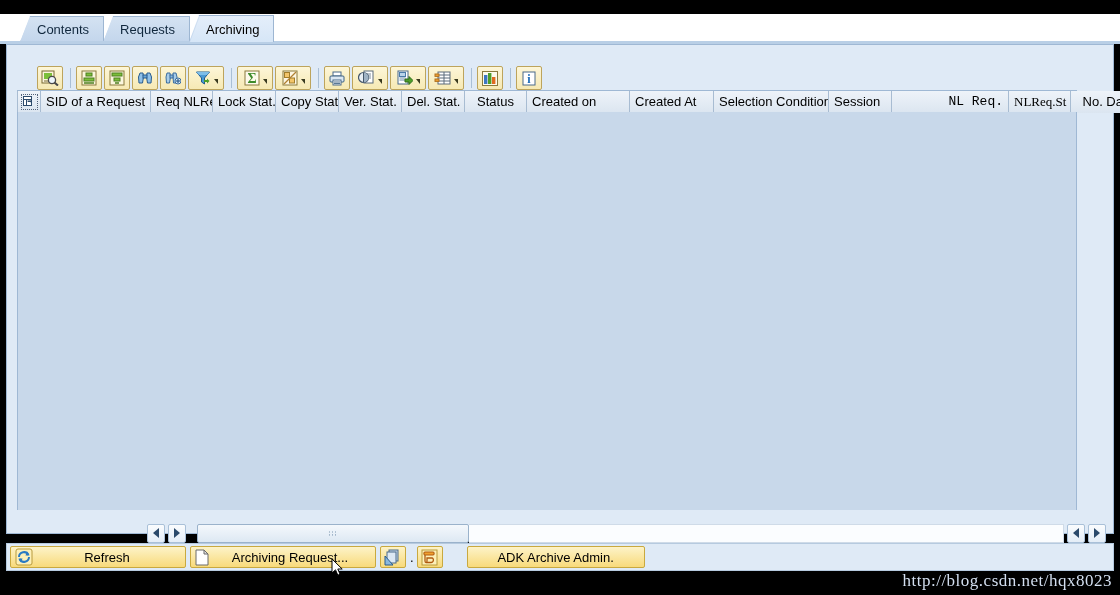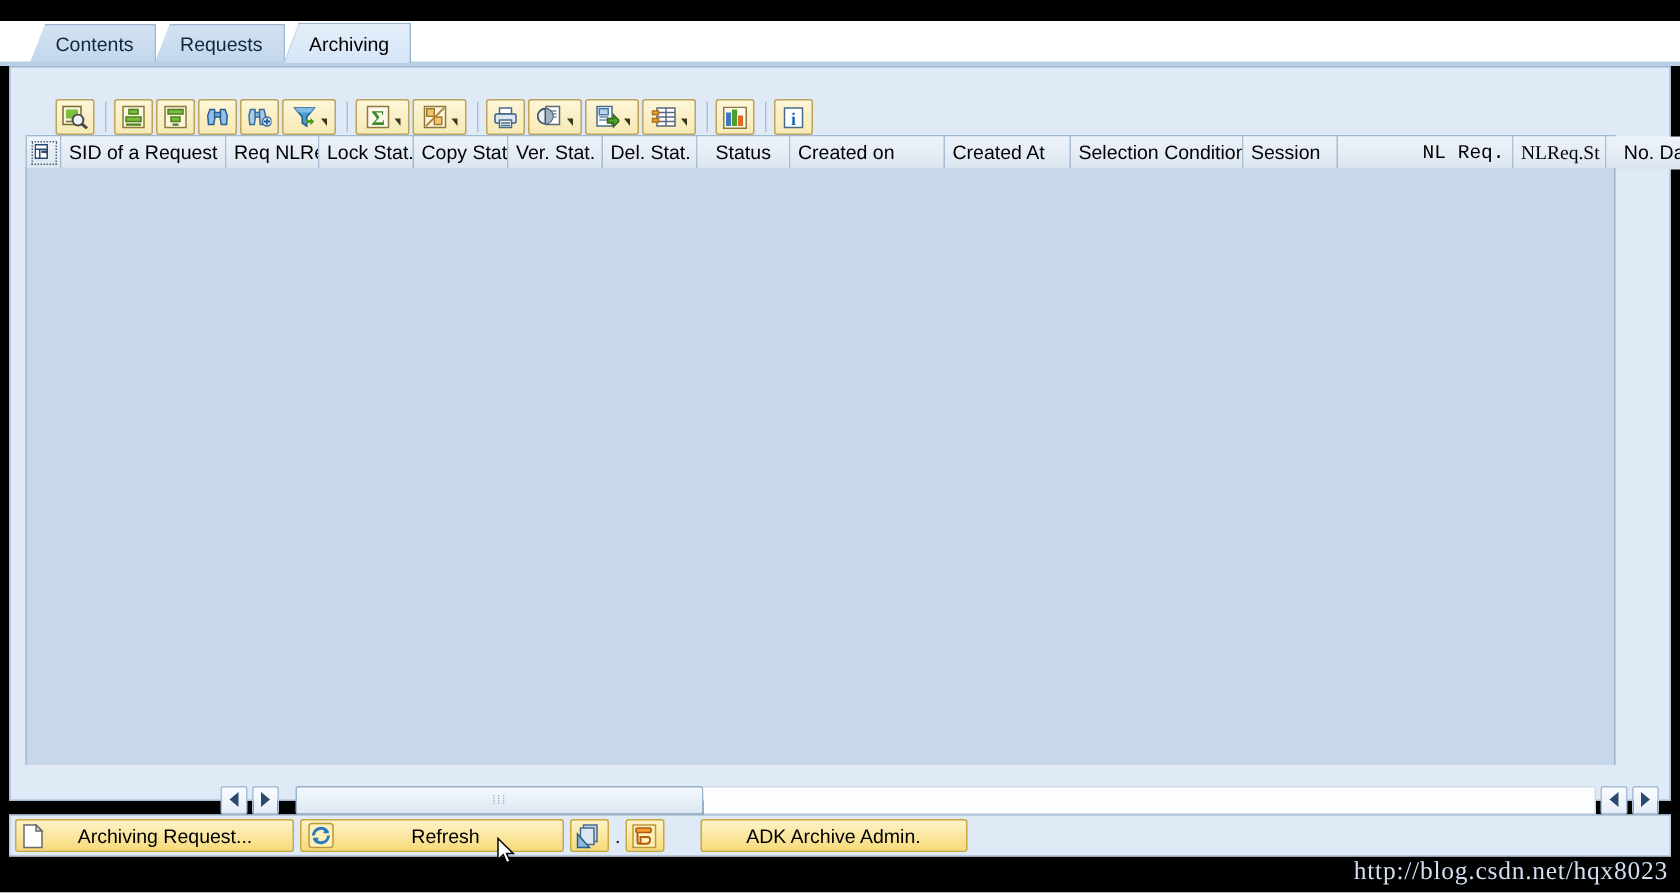--- a/index.html
+++ b/index.html
@@ -495,41 +495,41 @@
           </div>
         <div class="sb-btn">
             <span class="tri-r"></span>
           </div>
       </div>
     </div>
 
   </div>
 
   <div class="btnbar" id="btnbar">
-      <div class="abtn" style="width: 186px;">
-        <span class="ico">
-          <svg class="ic" width="14" height="17" viewBox="0 0 14 17">
-            <path d="M1 1 L9 1 L13 5 L13 16 L1 16 Z" fill="#ffffff" stroke="#6a6a6a"></path>
-            <path d="M9 1 L9 5 L13 5 Z" fill="#e0e0e0" stroke="#6a6a6a"></path>
-          </svg>
-        </span>
-        <span class="lbl">Archiving Request...</span>
-      </div>
       <div class="abtn" style="width: 176px;">
         <span class="ico">
           <svg class="ic" width="18" height="18" viewBox="0 0 18 18">
             <rect x="1" y="1" width="16" height="16" rx="2" fill="#fdf0b8" stroke="#b89a3c"></rect>
             <path d="M4 9 A5 5 0 0 1 13.5 7" fill="none" stroke="#2a7ac2" stroke-width="2"></path>
             <path d="M14 9 A5 5 0 0 1 4.5 11" fill="none" stroke="#2a7ac2" stroke-width="2"></path>
             <path d="M12 3.5 L14.5 7.5 L10.5 7.5 Z" fill="#2a7ac2"></path>
             <path d="M6 14.5 L3.5 10.5 L7.5 10.5 Z" fill="#2a7ac2"></path>
           </svg>
         </span>
         <span class="lbl">Refresh</span>
       </div>
+      <div class="abtn" style="width: 186px;">
+        <span class="ico">
+          <svg class="ic" width="14" height="17" viewBox="0 0 14 17">
+            <path d="M1 1 L9 1 L13 5 L13 16 L1 16 Z" fill="#ffffff" stroke="#6a6a6a"></path>
+            <path d="M9 1 L9 5 L13 5 Z" fill="#e0e0e0" stroke="#6a6a6a"></path>
+          </svg>
+        </span>
+        <span class="lbl">Archiving Request...</span>
+      </div>
       <div class="abtn icon-only" style="width: 26px;">
         <span class="ico">
           <svg class="ic" width="17" height="17" viewBox="0 0 17 17">
             <rect x="5" y="1" width="9" height="11" fill="#c6d8e8" stroke="#4a6a8a"></rect>
             <rect x="3" y="3" width="9" height="11" fill="#dbe8f4" stroke="#4a6a8a"></rect>
             <path d="M1 16 L1 7 L9 16 Z" fill="#8ab8dd" stroke="#2a5d8f"></path>
           </svg>
         </span>
       </div>
       <span class="dotsep">.</span>

